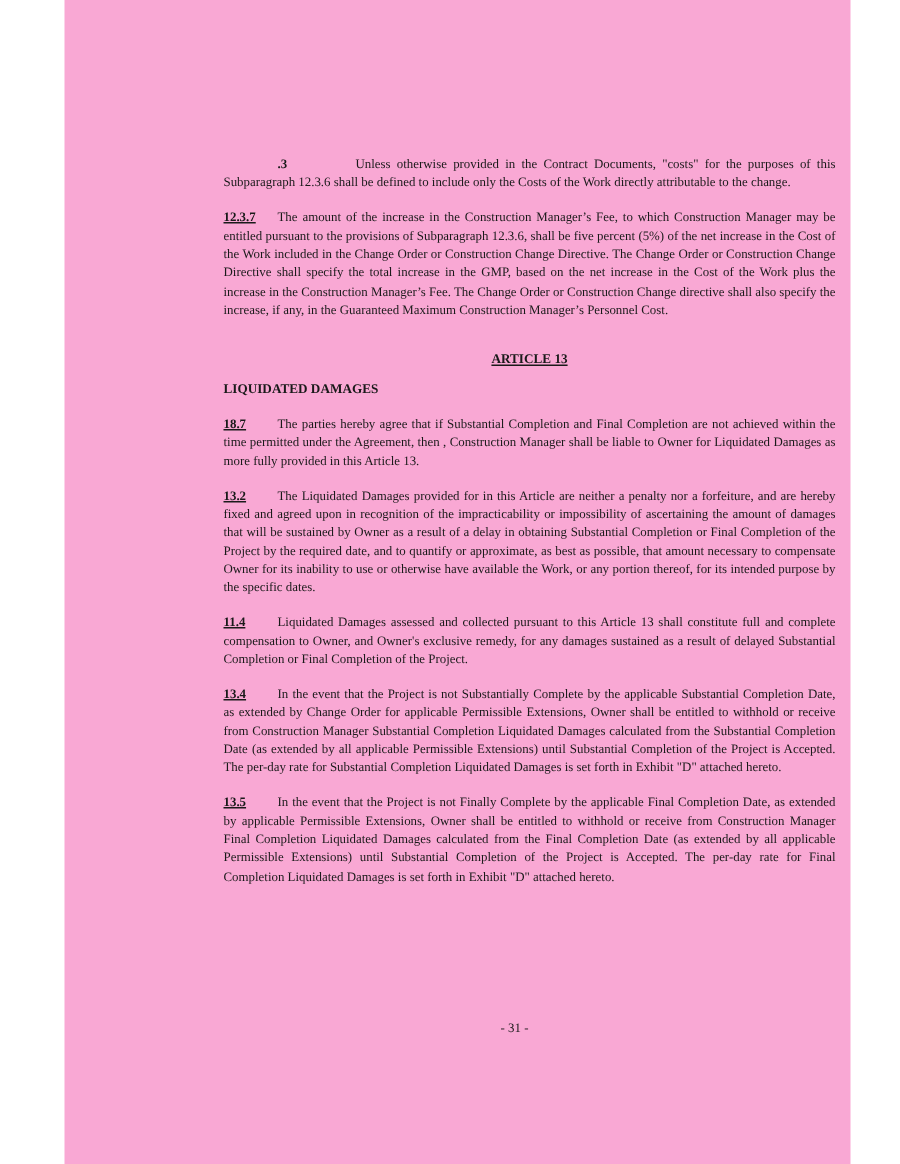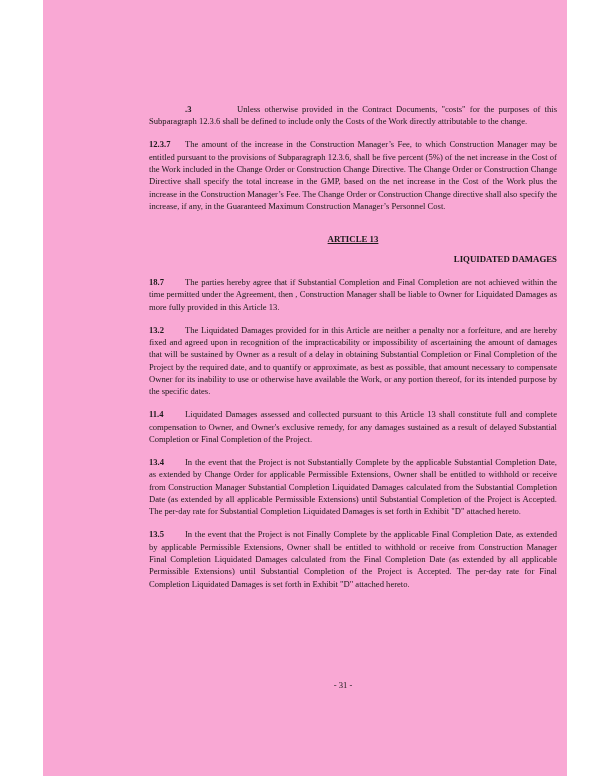--- a/index.html
+++ b/index.html
@@ -2,25 +2,25 @@
 <html><head>
 <meta charset="utf-8">
 <style>
   html, body { margin: 0; padding: 0; background: #ffffff; }
   body { width: 600px; height: 776px; position: relative; overflow: hidden;
          font-family: "Liberation Serif", "DejaVu Serif", serif; color: #1a1a1a; }
   .page { position: absolute; left: 0; top: 0; width: 524px; height: 776px; background: #f9a8d4; margin-left: 43px; }
   .content { position: absolute; left: 106px; top: 103px; width: 408px; }
   p { margin: 0; font-size: 8.6px; line-height: 12.3px; text-align: justify; }
   .para { margin-bottom: 10.8px; }
-  .num { font-weight: bold; display: inline-block; }
+  .num { font-weight: bold; display: inline-block; text-decoration: underline; }
   .num.w { width: 36px; }
   .sub-num { display: inline-block; margin-left: 36px; width: 52px; font-weight: bold; }
   .article { text-align: center; font-weight: bold; font-size: 8.8px; text-decoration: underline; margin-top: 22px; margin-bottom: 10px; }
-  .heading { text-align: right; font-weight: bold; font-size: 8.8px; margin-bottom: 12px; }
+  .heading { text-align: left; font-weight: bold; font-size: 8.8px; margin-bottom: 12px; }
   .pagenum { position: absolute; top: 680px; left: 0; width: 600px; text-align: center; font-size: 8.6px; }
 </style>
 </head>
 <body>
 
 <div class="page">
   <div class="content">
 
     <p class="para">
       <span class="sub-num">.3</span><span>Unless otherwise provided in the Contract Documents, "costs" for the purposes of this Subparagraph 12.3.6 shall be defined to include only the Costs of the Work directly attributable to the change.</span>

